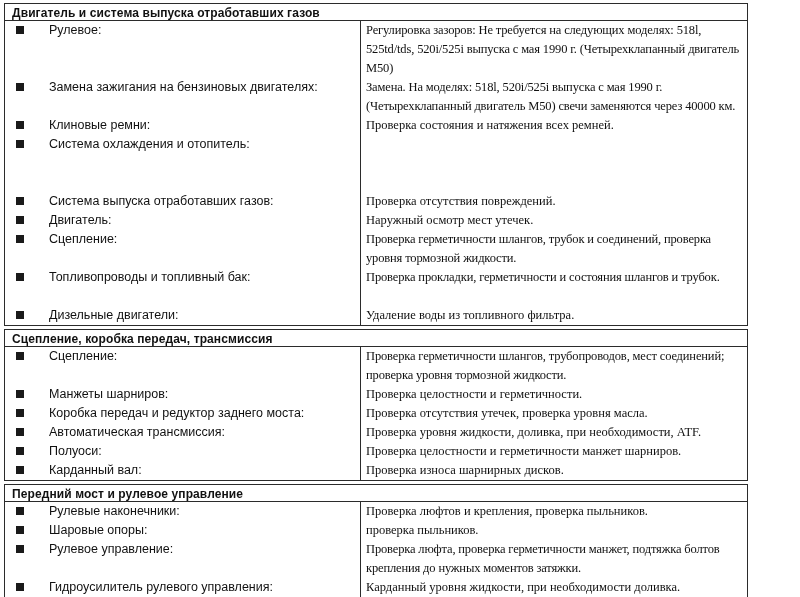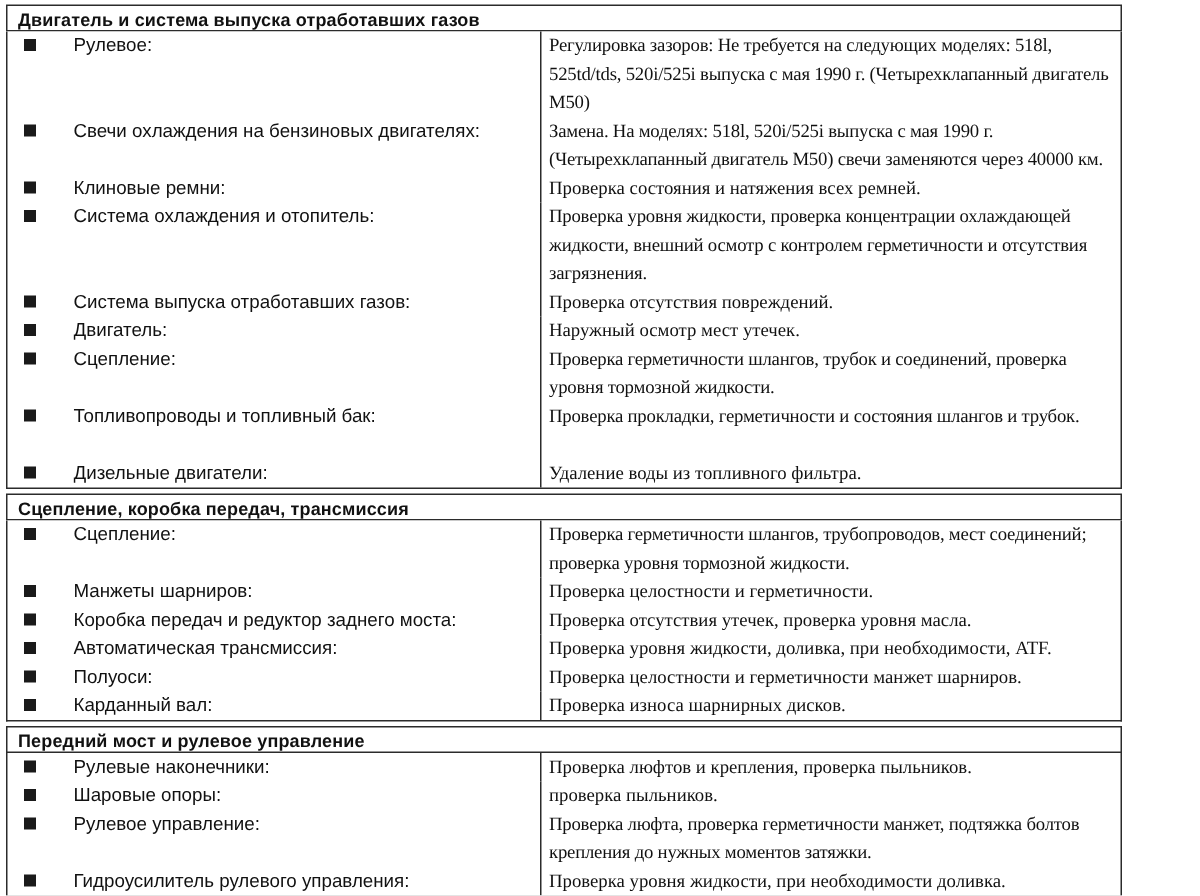--- a/index.html
+++ b/index.html
@@ -117,21 +117,21 @@
             <span class="label spacer">&nbsp;</span>
             <span class="label spacer">&nbsp;</span>
           </div>
           <div class="cell-right">
             <span class="desc tight">Регулировка зазоров: Не требуется на следующих моделях: 518l, 525td/tds, 520i/525i выпуска с мая 1990 г. (Четырехклапанный двигатель M50)</span>
           </div>
         </div>
         <div class="row">
           <div class="cell-left">
             <span class="bullet"></span>
-            <span class="label">Свечи охлаждения на бензиновых двигателях:</span>
+            <span class="label">Замена зажигания на бензиновых двигателях:</span>
             <span class="label spacer">&nbsp;</span>
           </div>
           <div class="cell-right">
             <span class="desc tight">Замена. На моделях: 518l, 520i/525i выпуска с мая 1990 г. (Четырехклапанный двигатель M50) свечи заменяются через 40000 км.</span>
           </div>
         </div>
         <div class="row">
           <div class="cell-left">
             <span class="bullet"></span>
             <span class="label">Клиновые ремни:</span>
@@ -139,23 +139,20 @@
           <div class="cell-right">
             <span class="desc">Проверка состояния и натяжения всех ремней.</span>
           </div>
         </div>
         <div class="row">
           <div class="cell-left">
             <span class="bullet"></span>
             <span class="label">Система охлаждения и отопитель:</span>
             <span class="label spacer">&nbsp;</span>
             <span class="label spacer">&nbsp;</span>
-          </div>
-          <div class="cell-right">
-            <span class="desc tight">Проверка уровня жидкости, проверка концентрации охлаждающей жидкости, внешний осмотр с контролем герметичности и отсутствия загрязнения.</span>
           </div>
         </div>
         <div class="row">
           <div class="cell-left">
             <span class="bullet"></span>
             <span class="label">Система выпуска отработавших газов:</span>
           </div>
           <div class="cell-right">
             <span class="desc">Проверка отсутствия повреждений.</span>
           </div>
@@ -286,18 +283,18 @@
           <div class="cell-right">
             <span class="desc tight">Проверка люфта, проверка герметичности манжет, подтяжка болтов крепления до нужных моментов затяжки.</span>
           </div>
         </div>
         <div class="row">
           <div class="cell-left">
             <span class="bullet"></span>
             <span class="label">Гидроусилитель рулевого управления:</span>
           </div>
           <div class="cell-right">
-            <span class="desc">Проверка уровня жидкости, при необходимости доливка.</span>
+            <span class="desc">Карданный уровня жидкости, при необходимости доливка.</span>
           </div>
         </div>
       </div>
     </div>
 </div>
 
 </body></html>

